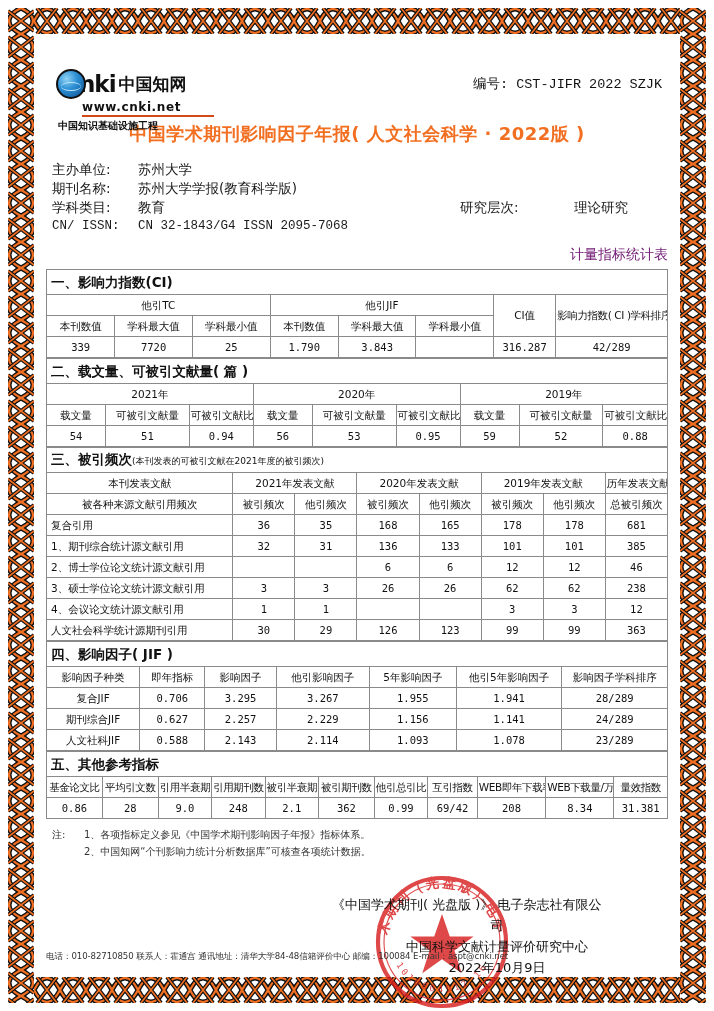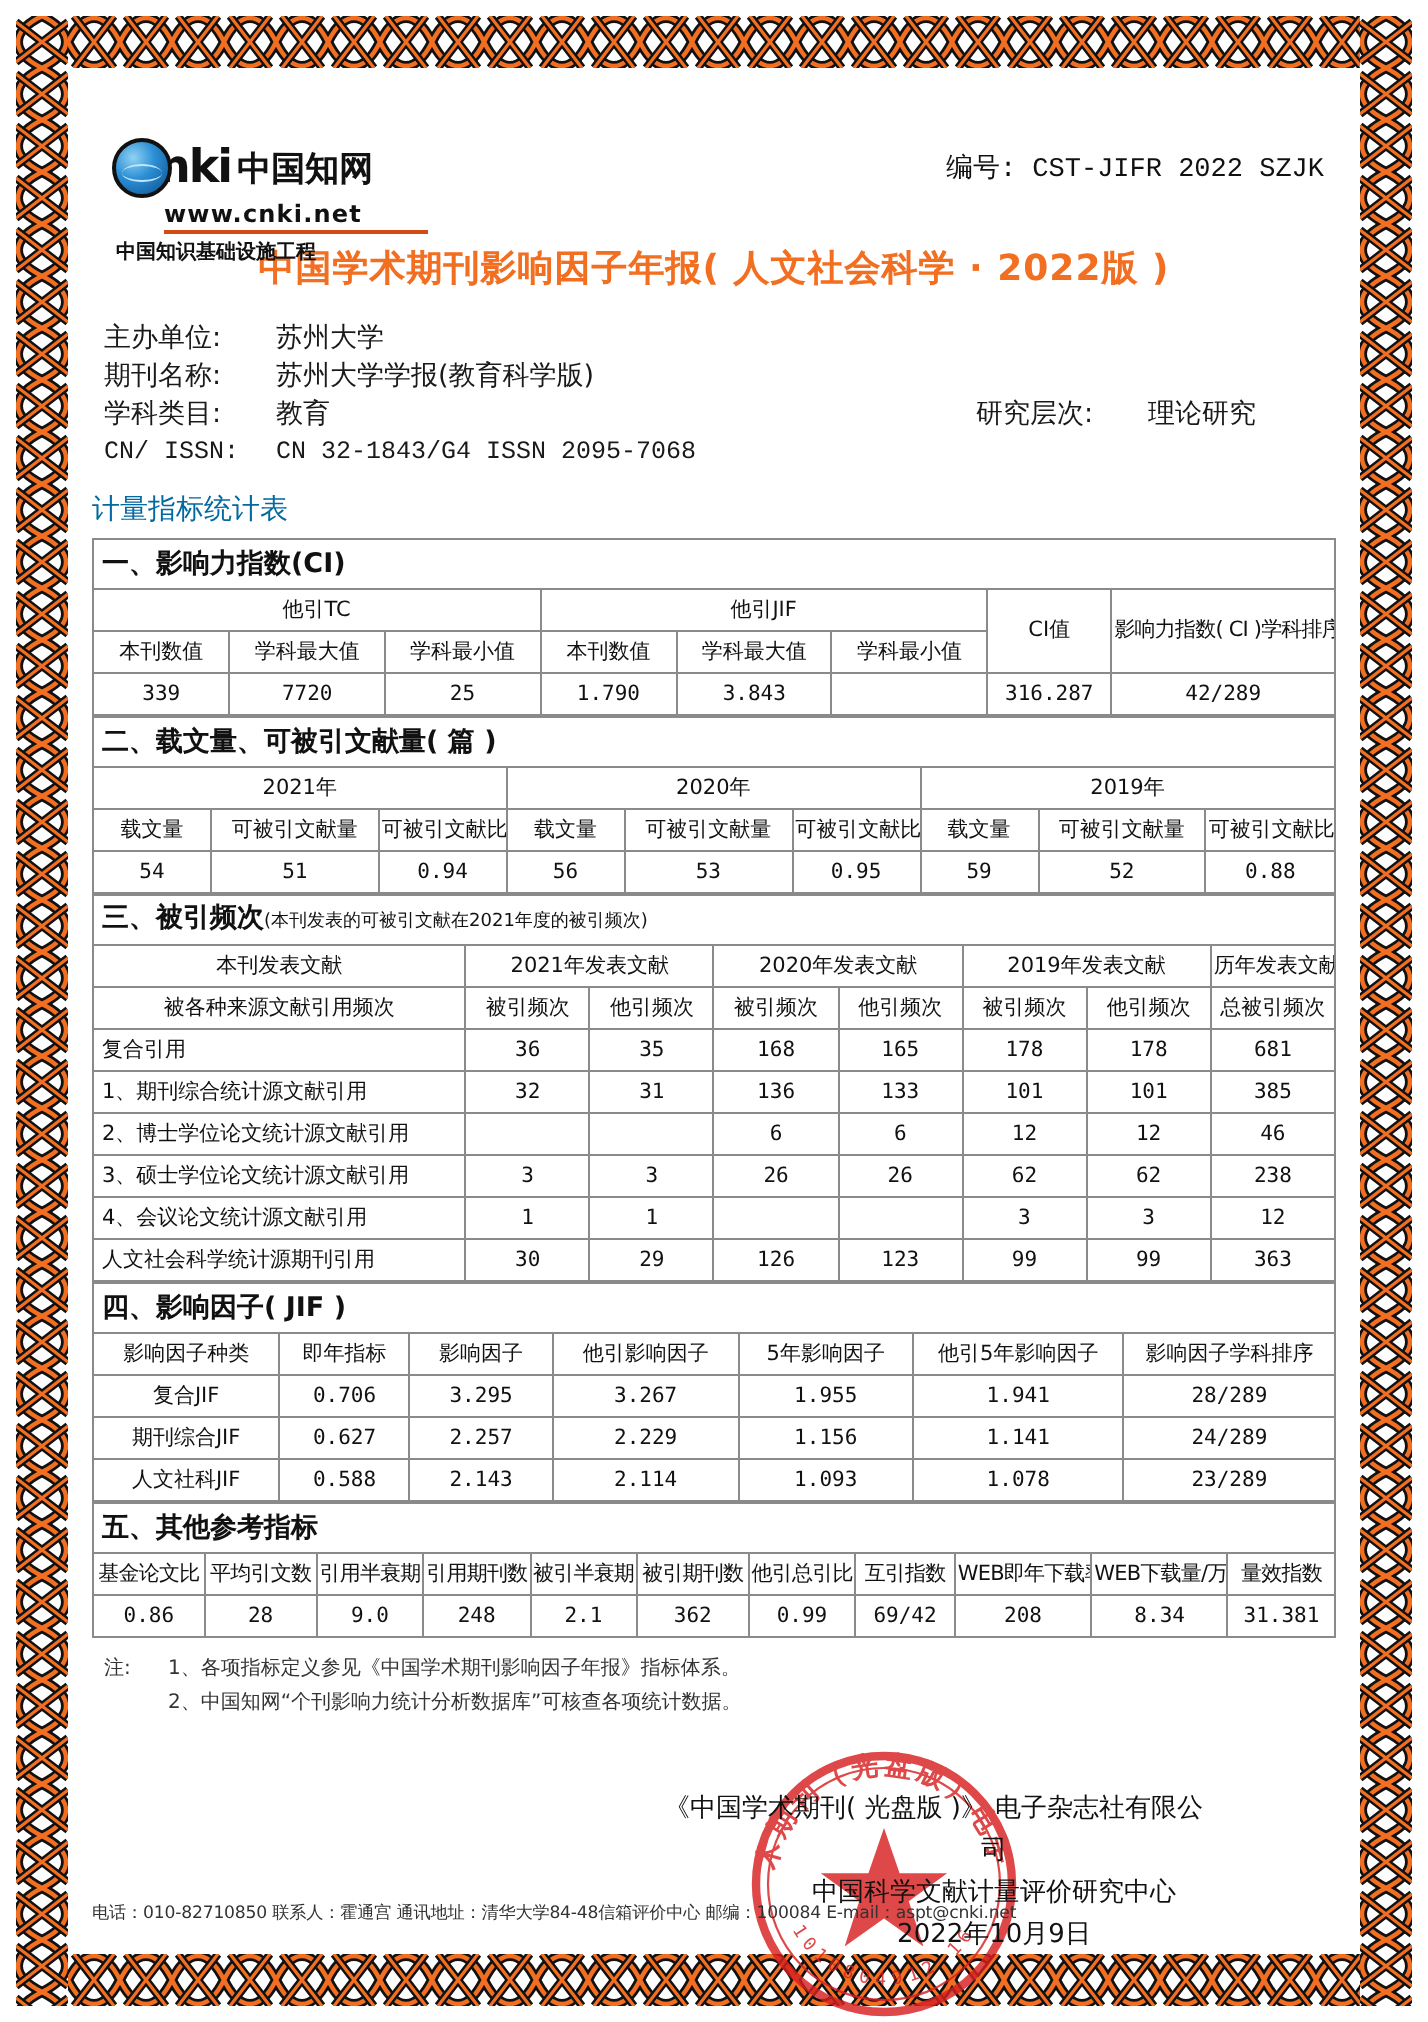--- a/index.html
+++ b/index.html
@@ -49,25 +49,25 @@
   .main-title{
     text-align:center;color:#F26F21;font-size:18px;font-weight:bold;
     margin:4px 0 14px 0;letter-spacing:.5px;
   }
 
   
   .meta{margin:0 0 4px 6px;font-size:13.5px;line-height:19px;}
   .meta-row{display:flex;}
   .meta-label{width:86px;flex:none;}
   .meta-val{flex:1;}
-  .meta-right{display:flex;}
+  .meta-right{display:flex;gap:28px;}
   .meta-right .rl{width:86px;}
   .mono{font-family:Liberation Mono, monospace;font-size:12.5px;}
 
-  .table-title{text-align:left;font-size:14px;margin:10px 0 5px 0;color:#0369a1;}
+  .table-title{text-align:right;font-size:14px;margin:10px 0 5px 0;color:#701a75;}
 
   
   .tbl{width:100%;border-collapse:collapse;table-layout:fixed;
        border:1px solid #eab308;margin-bottom:0;}
   .tbl td,.tbl th{
     border:1px solid #8a8a8a;text-align:center;
     font-size:10.5px;font-weight:normal;color:#111;
     padding:2px 1px;height:16px;line-height:13px;
     overflow:hidden;white-space:nowrap;
   }

